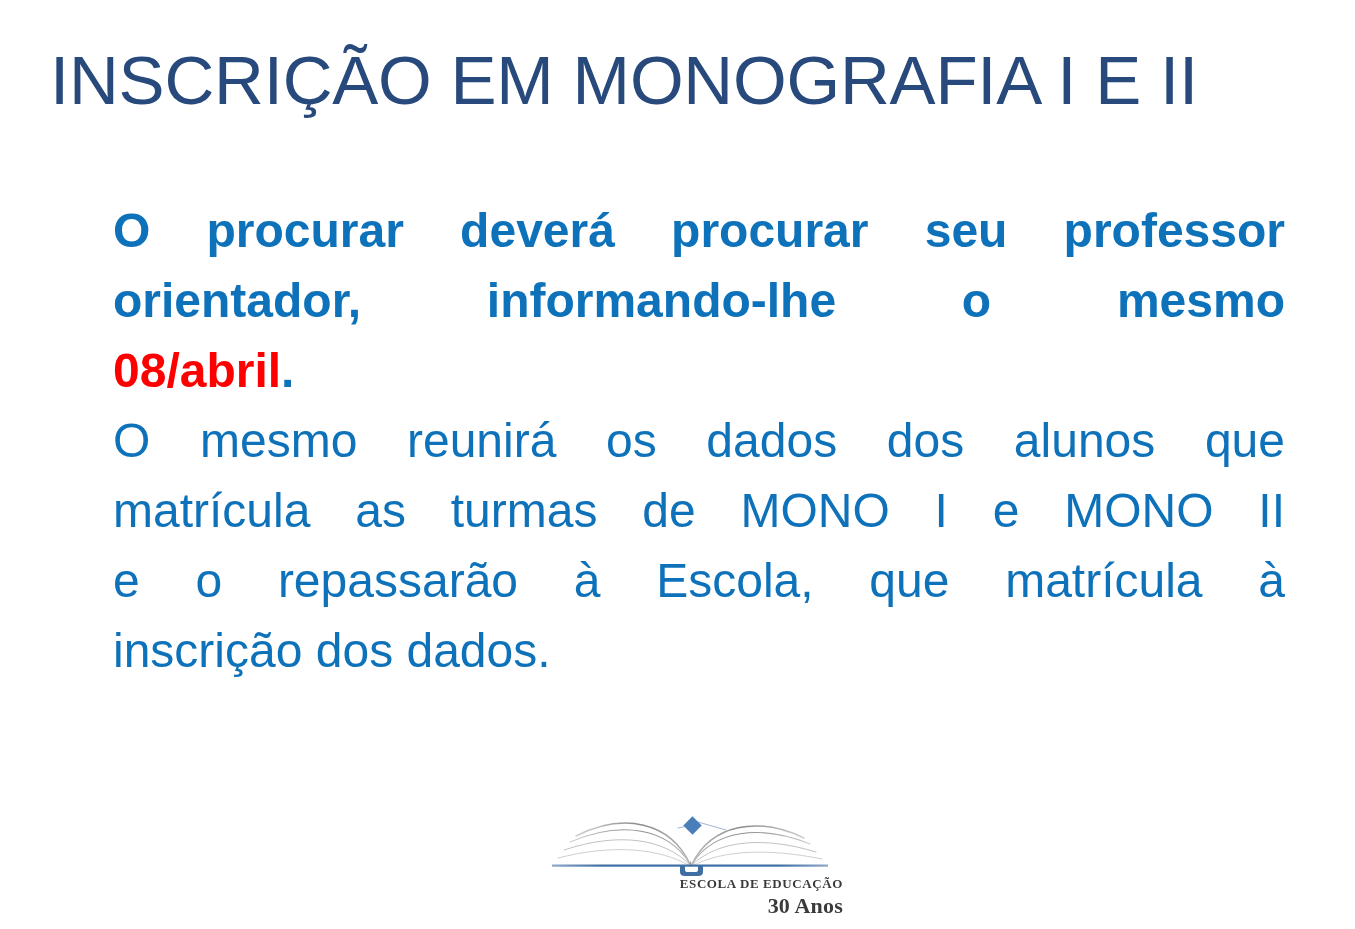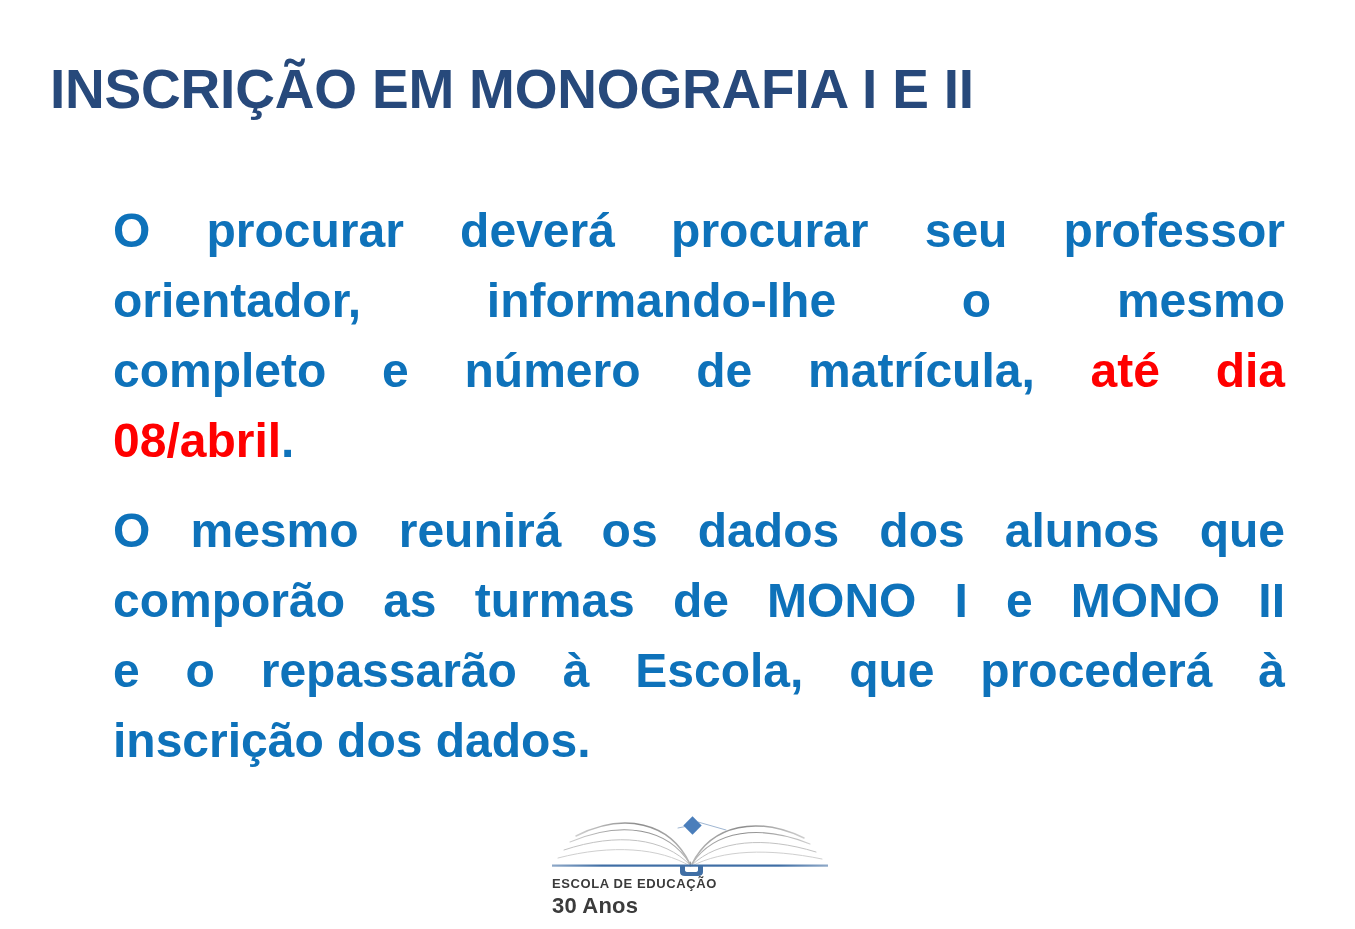--- a/index.html
+++ b/index.html
@@ -15,27 +15,27 @@
     width: 1355px;
     height: 929px;
     background: #ffffff;
     overflow: hidden;
   }
 
   
   #slide-title {
     position: absolute;
     left: 50px;
-    top: 60px;
+    top: 44px;
     width: 1260px;
-    font-size: 55px;
+    font-size: 69px;
     line-height: 1.08;
     letter-spacing: -0.2px;
     color: #27497b;
-    font-weight: 700;
+    font-weight: 400;
     white-space: nowrap;
   }
 
   
   #body-block {
     position: absolute;
     left: 113px;
     top: 196px;
     width: 1172px;
   }
@@ -45,22 +45,21 @@
     text-justify: inter-word;
     color: #0e72ba;
     font-size: 48px;
     line-height: 70px;
     margin: 0;
   }
   .para-bold {
     font-weight: bold;
   }
   .para-regular {
-    font-weight: 700;
-    margin-top: 20px;
+    font-weight: 400;
   }
   
   .jline {
     display: block;
     text-align: justify;
     text-align-last: justify;
     white-space: nowrap;
   }
   .jline-last {
     text-align-last: left;
@@ -78,25 +77,25 @@
     left: 552px;
     top: 806px;
     width: 276px;
     height: 112px;
   }
   #logo svg {
     display: block;
   }
   .logo-text {
     position: absolute;
-    left: 0;
+    left: 15px;
     width: 276px;
-    text-align: left;
+    text-align: right;
     color: #3b3b3b;
-    font-family: Liberation Sans, sans-serif;
+    font-family: Liberation Serif, serif;
   }
   #logo-name {
     top: 70px;
     font-size: 13px;
     letter-spacing: 0.6px;
     font-weight: 600;
   }
   #logo-years {
     top: 87px;
     font-size: 22px;
@@ -109,28 +108,27 @@
 
 <div id="slide">
 
   <div id="slide-title">INSCRIÇÃO EM MONOGRAFIA I E II</div>
 
   <div id="body-block">
 
     <p class="para para-bold">
       <span class="jline">O procurar deverá procurar seu professor</span>
       <span class="jline">orientador, informando-lhe o mesmo</span>
-      <span class="jline"><span class="blue">completo e número de matrícula,</span> <span class="red">até dia</span></span>
       <span class="jline jline-last"><span class="red">08/abril</span><span class="blue">.</span></span>
     </p>
 
     <p class="para para-regular">
       <span class="jline">O mesmo reunirá os dados dos alunos que</span>
-      <span class="jline">comporão as turmas de MONO I e MONO II</span>
-      <span class="jline">e o repassarão à Escola, que procederá à</span>
+      <span class="jline">matrícula as turmas de MONO I e MONO II</span>
+      <span class="jline">e o repassarão à Escola, que matrícula à</span>
       <span class="jline jline-last">inscrição dos dados.</span>
     </p>
 
   </div>
 
   <div id="logo">
     <svg width="276" height="70" viewBox="0 0 276 70">
       <defs>
         <linearGradient id="ruleGrad" x1="0" y1="0" x2="1" y2="0">
           <stop offset="0%" stop-color="#8fa9c8"></stop>

